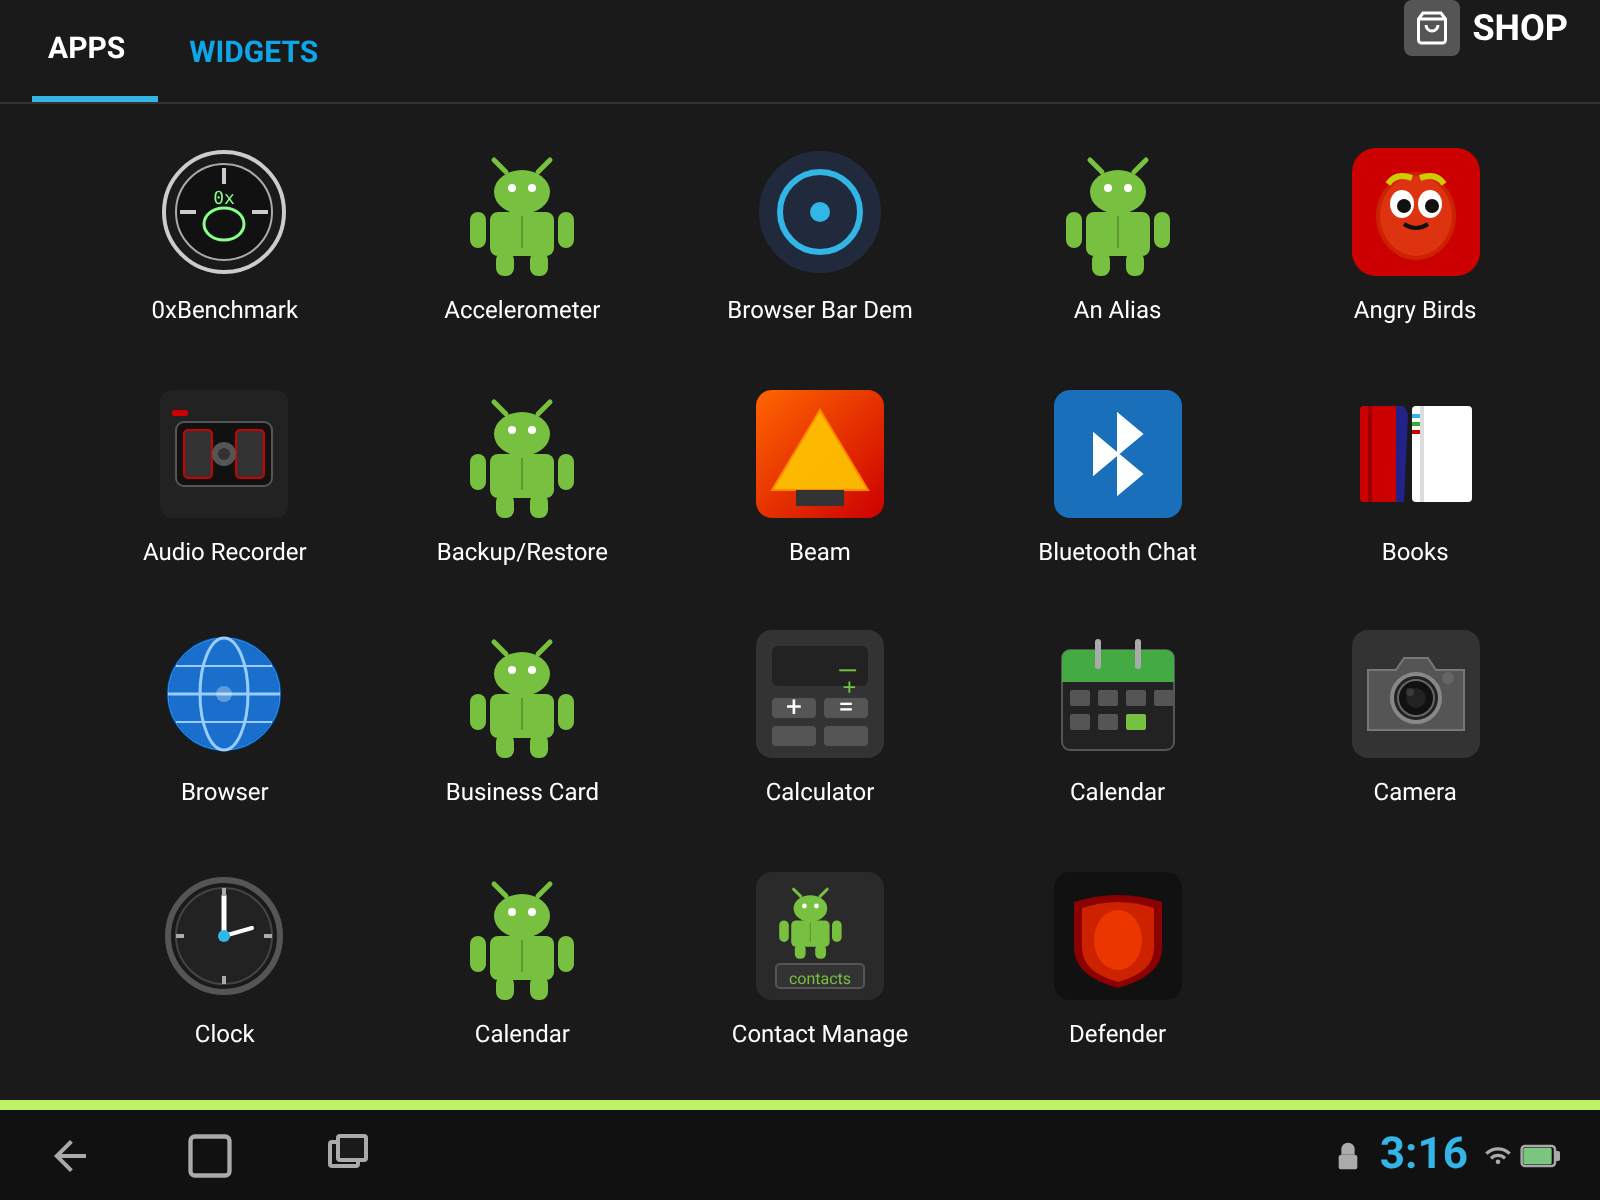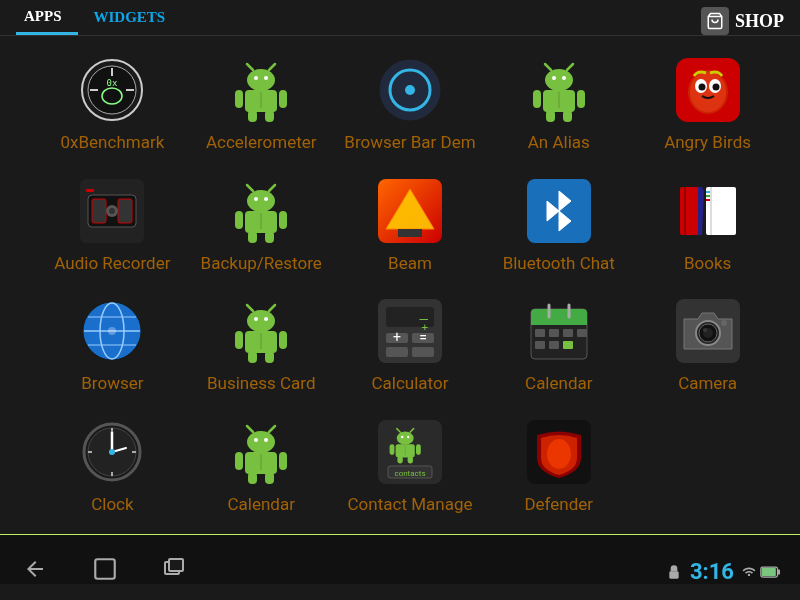--- a/index.html
+++ b/index.html
@@ -8,26 +8,25 @@
       height: 600px;
       background: #1a1a1a;
       font-family: 'Roboto', Arial, sans-serif;
       overflow: hidden;
       color: #fff;
     }
 
     
     .top-bar {
       display: flex;
-      align-items: flex-end;
+      align-items: flex-start;
       background: #1a1a1a;
       padding: 0 16px;
-      height: 36px;
+      height: 52px;
       border-bottom: 1px solid #333;
-      font-family: Liberation Serif, serif;
     }
     .tab-apps {
       color: #fff;
       font-size: 15px;
       font-weight: bold;
       padding: 0 16px 0 8px;
       height: 100%;
       display: flex;
       align-items: center;
       border-bottom: 3px solid #33b5e5;
@@ -83,34 +82,34 @@
     }
     .app-icon {
       width: 72px;
       height: 72px;
       display: flex;
       align-items: center;
       justify-content: center;
       margin-bottom: 6px;
     }
     .app-label {
-      font-size: 17px;
-      color: #a16207;
+      font-size: 12px;
+      color: #ffffff;
       text-align: right;
       line-height: 1.2;
     }
 
     
     .nav-bar {
       height: 50px;
       background: #111;
       display: flex;
-      align-items: flex-end;
+      align-items: center;
       padding: 0 20px;
-      border-top: 1px solid #bef264;
+      border-top: 5px solid #bef264;
     }
     .nav-icons {
       display: flex;
       gap: 40px;
       flex: 1;
     }
     .nav-icon {
       width: 30px;
       height: 30px;
       display: flex;

